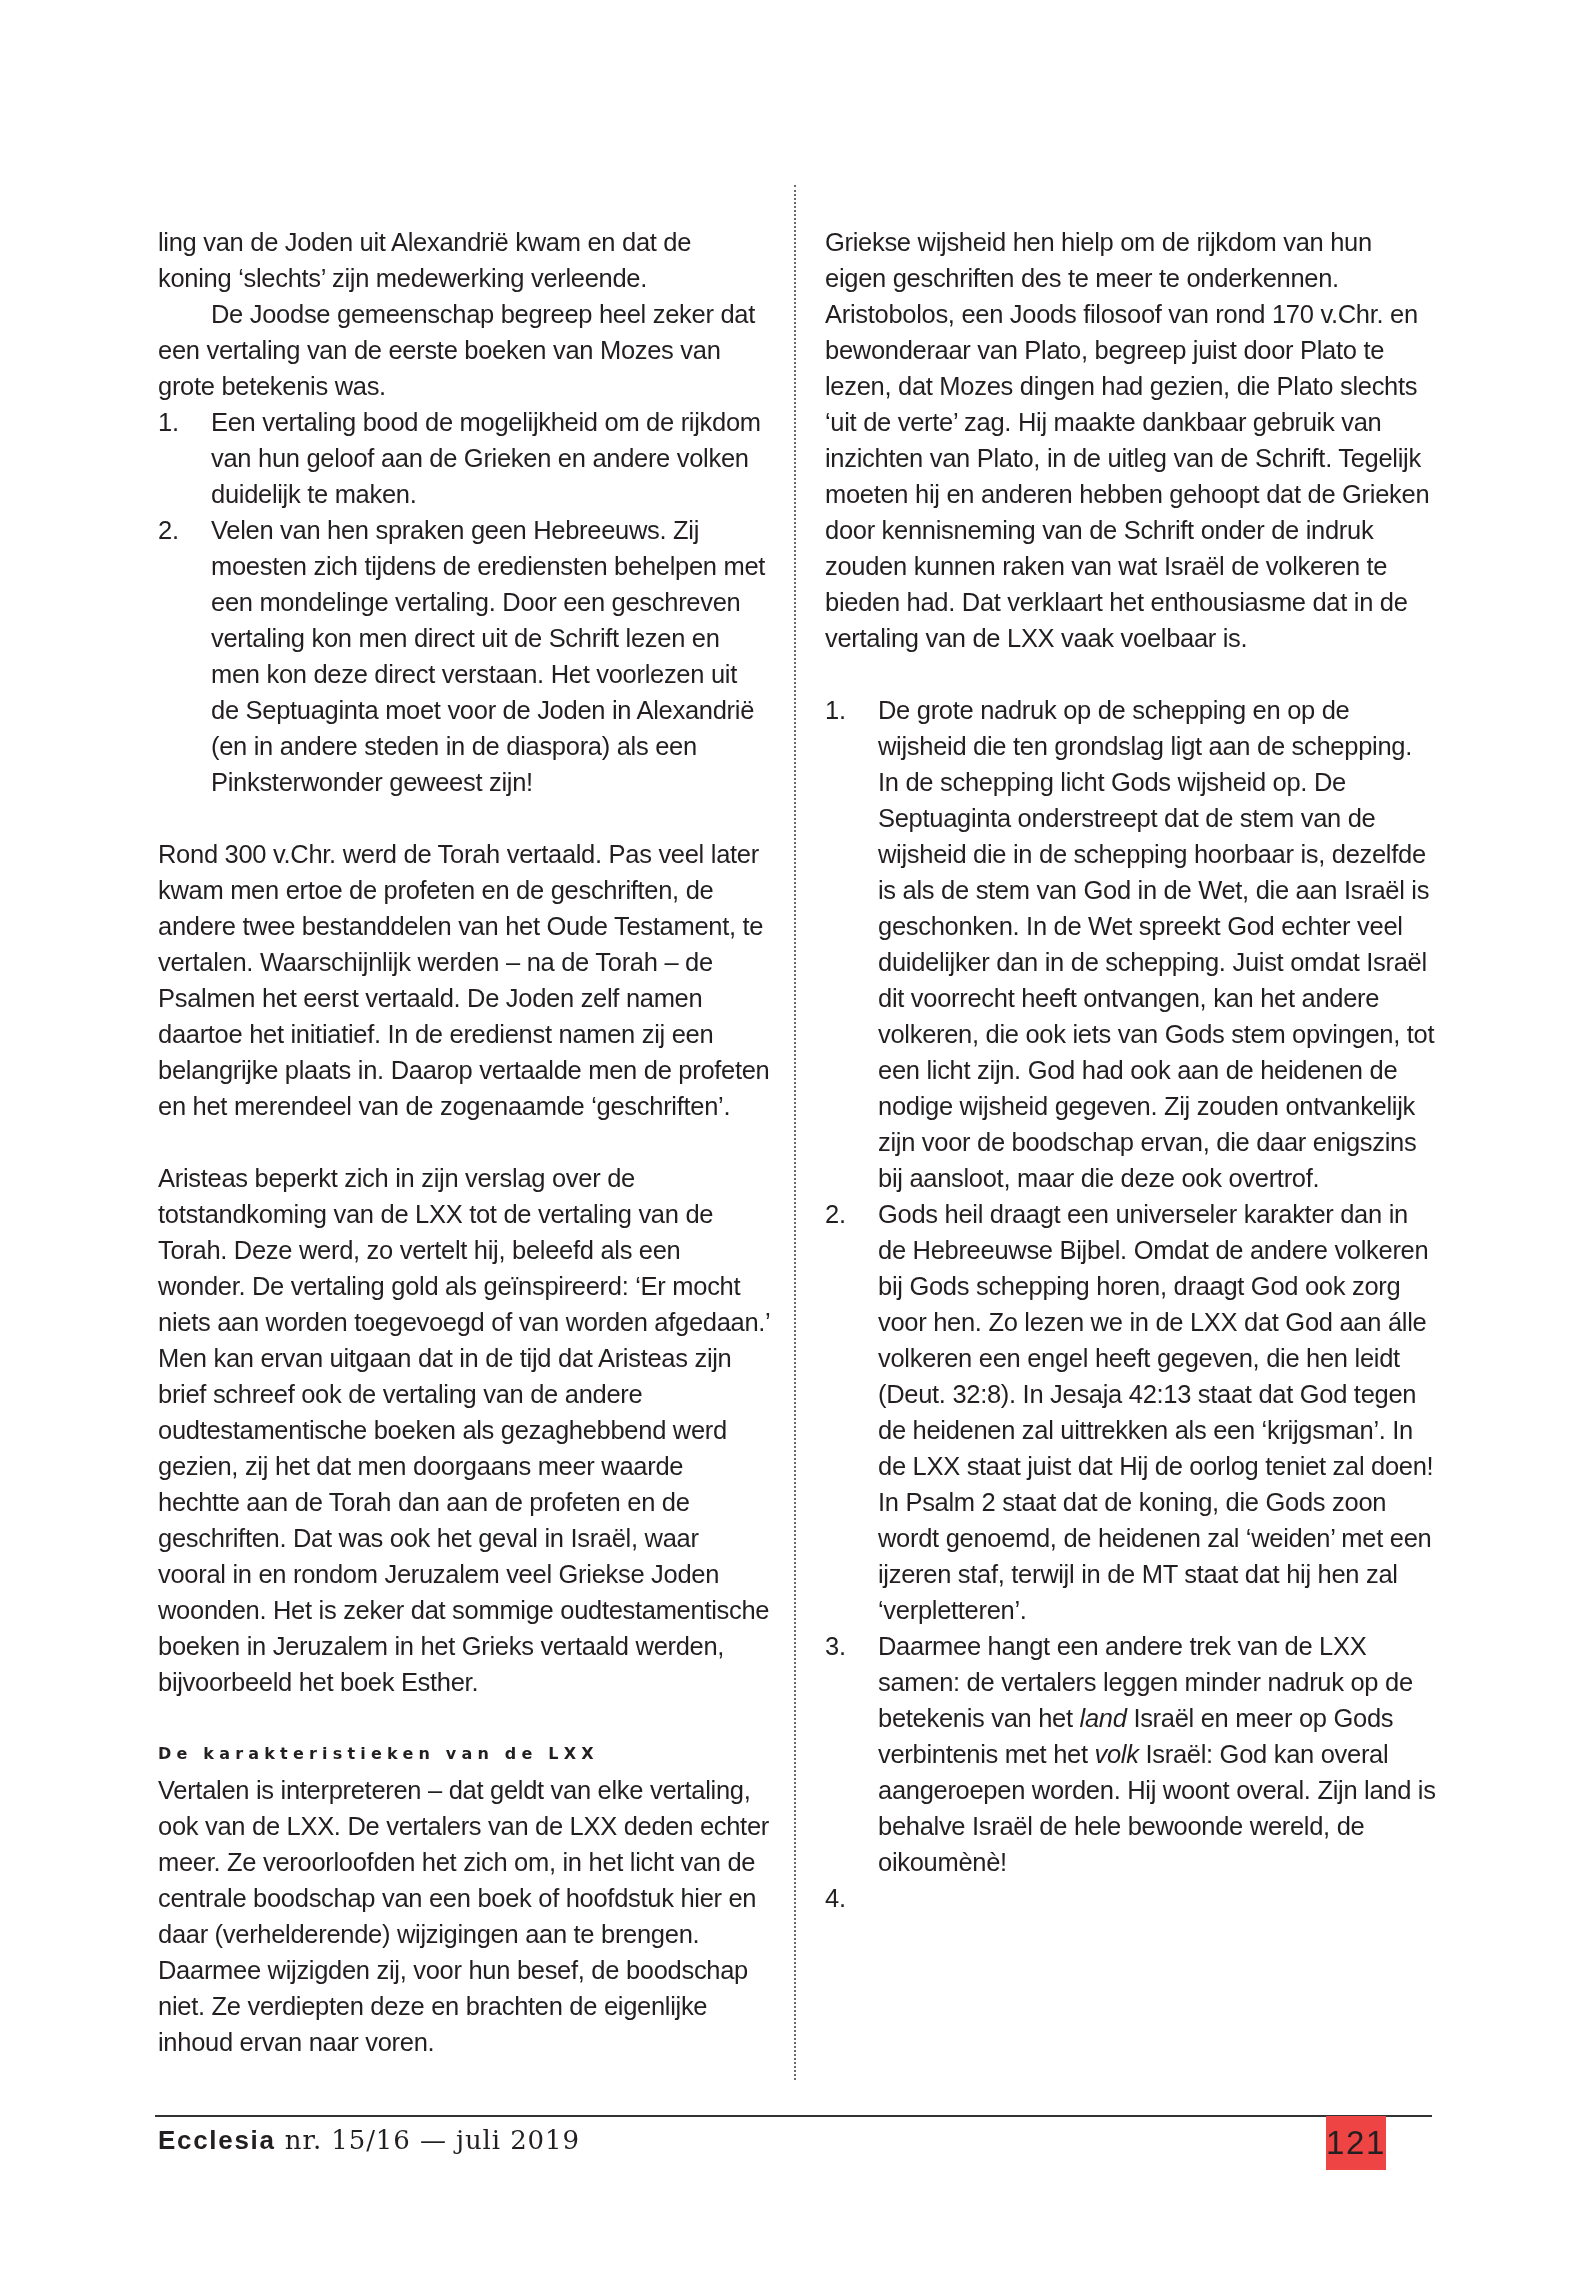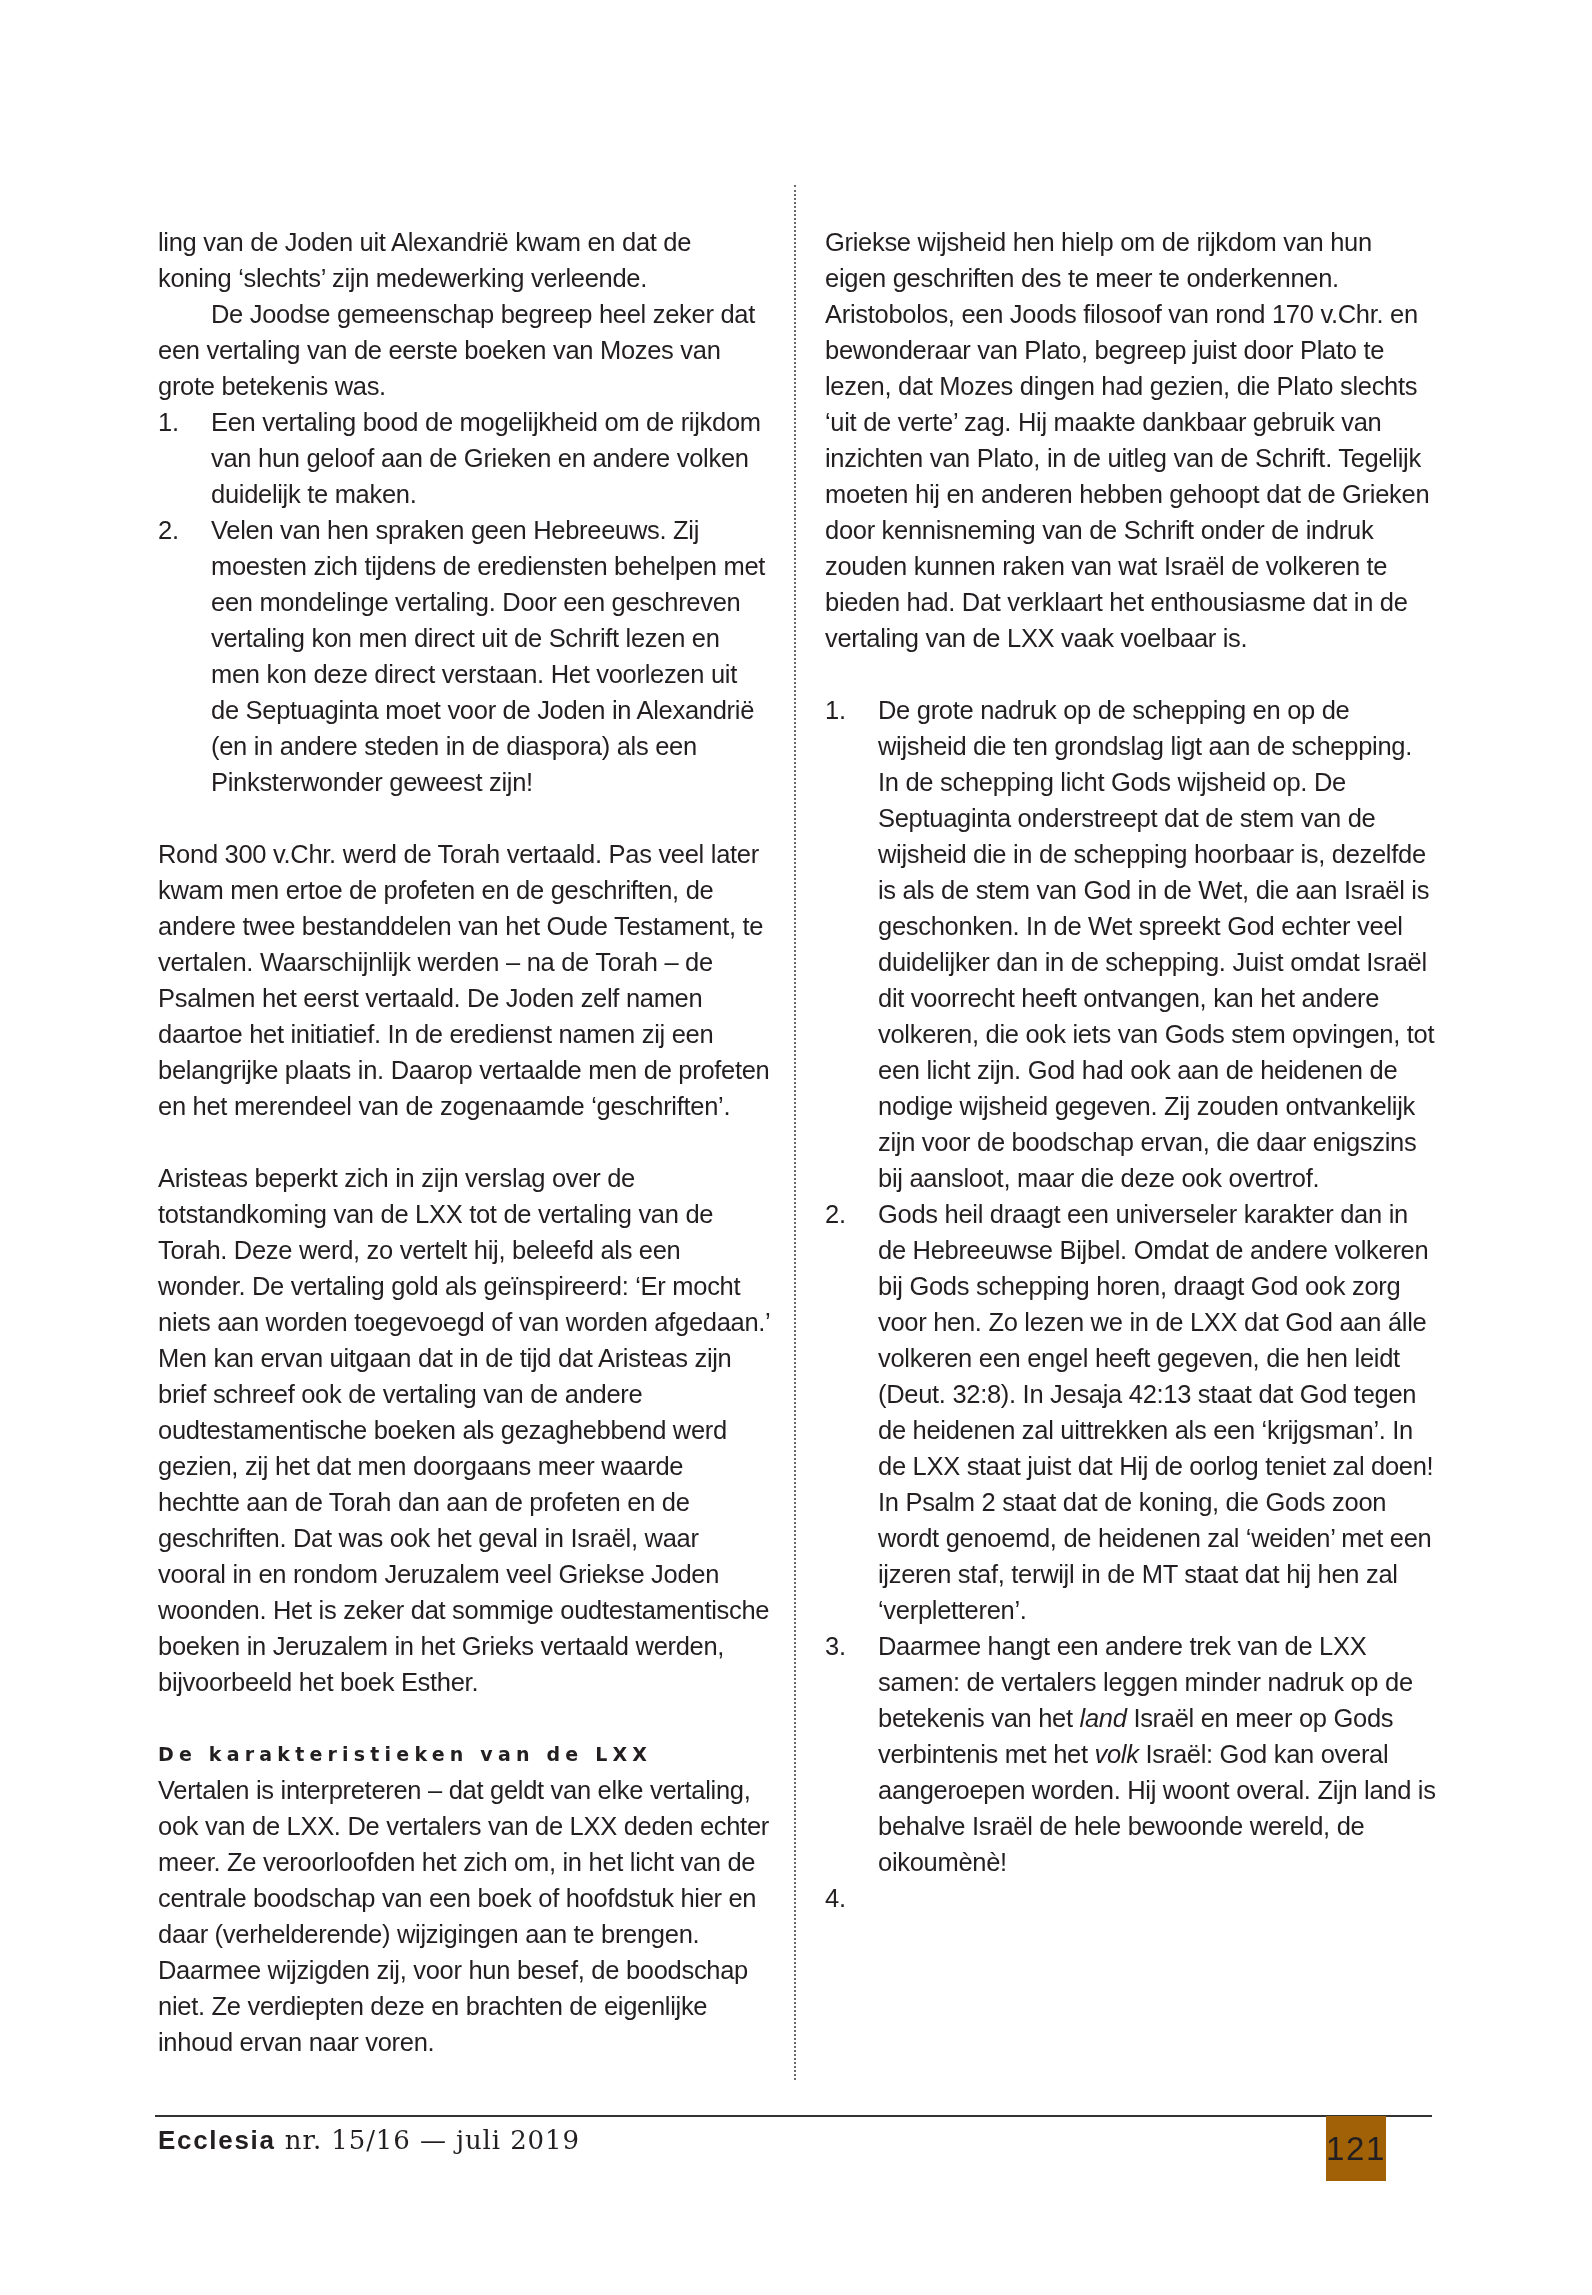--- a/index.html
+++ b/index.html
@@ -8,29 +8,29 @@
   .col { position:absolute; top:184px; width:613px; font-size:25.5px; line-height:36px;
          font-family:"Liberation Sans", sans-serif; letter-spacing:-0.3px; transform-origin:left top;margin-top:40px; }
   .col-left { left:158px; }
   .col-right { left:825px; }
   .col p { margin:0; }
   .indent { text-indent:53px; }
   .gap { height:36px; }
   ol.numlist { list-style:none; margin:0; padding:0; }
   ol.numlist li { position:relative; padding-left:53px; }
   ol.numlist li .num { position:absolute; left:0; top:0; }
-  .heading { font-family:"DejaVu Sans", sans-serif; font-weight:bold; font-size:19px;
+  .heading { font-family:"DejaVu Sans", sans-serif; font-weight:bold; font-size:16px;
              letter-spacing:5.2px; line-height:36px; }
   .divider { position:absolute; left:794px; top:185px; height:1895px; width:0;
              border-left:2.6px dotted #6a6a6a; }
   .footer-rule { position:absolute; left:155px; top:2115px; width:1277px; height:1.7px; background:#333; }
   .footer-left { position:absolute; left:158px; top:2125px; font-size:26px;
                  font-family:"DejaVu Serif", serif; color:#231f20; letter-spacing:0.9px; }
   .footer-left .brand { font-family:Liberation Sans, sans-serif; font-weight:bold; letter-spacing:1.7px; }
-  .page-box { position:absolute; left:1326px; top:2116px; width:60px; height:65px; background:#a16207;
+  .page-box { position:absolute; left:1326px; top:2116px; width:60px; height:54px; background:#ef4444;
               display:flex; align-items:center; justify-content:center;
               font-family:"Liberation Sans", sans-serif; font-size:33px; color:#231f20; letter-spacing:1.7px; }
   em { font-style:italic; }
 </style>
 </head>
 <body>
 
 <div class="col col-left">
   <p>ling van de Joden uit Alexandrië kwam en dat de koning ‘slechts’ zijn medewerking verleende.</p>
   <p class="indent">De Joodse gemeenschap begreep heel zeker dat een vertaling van de eerste boeken van Mozes van grote betekenis was.</p>

